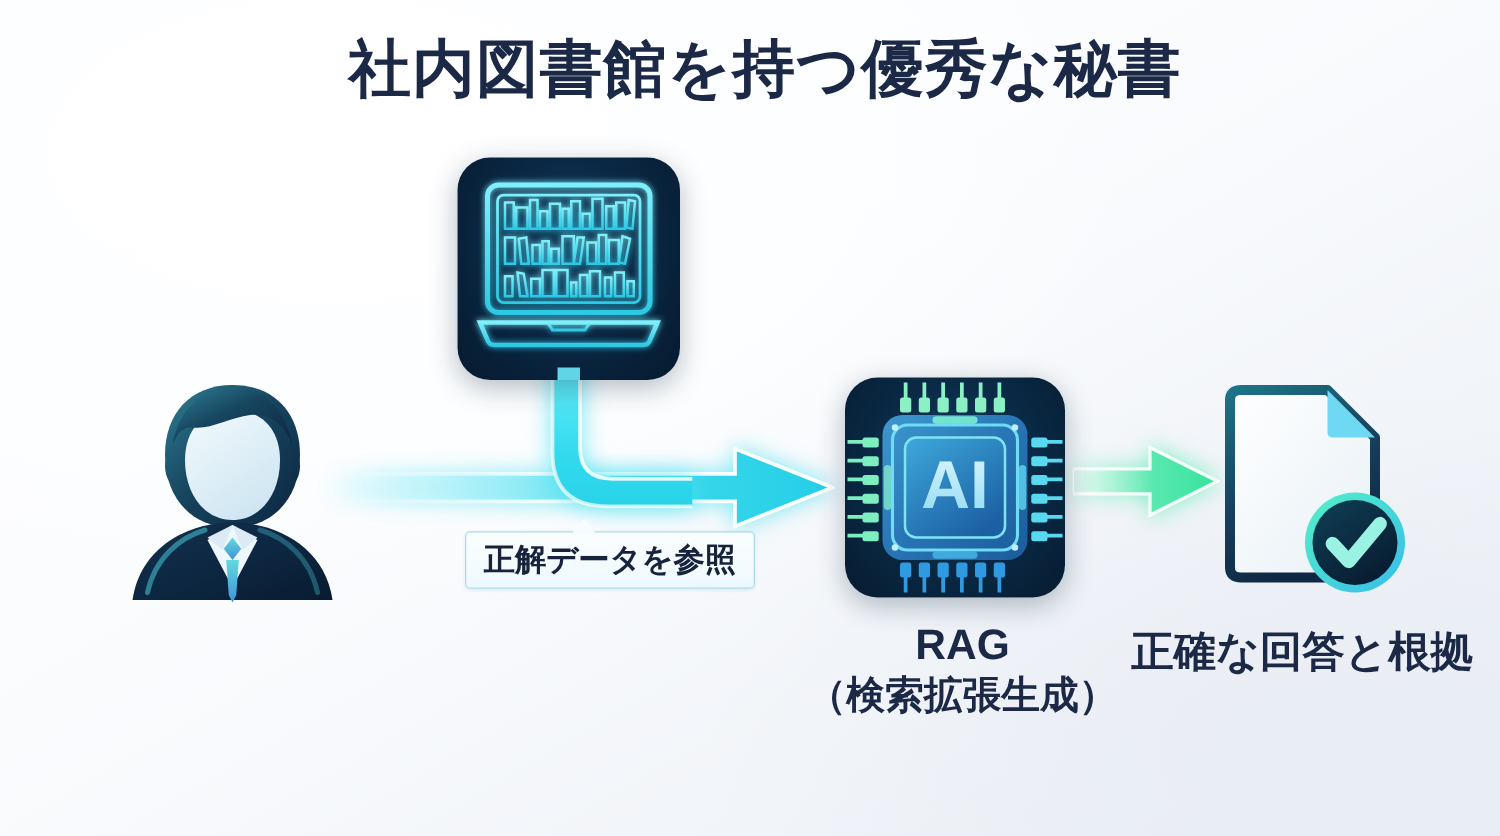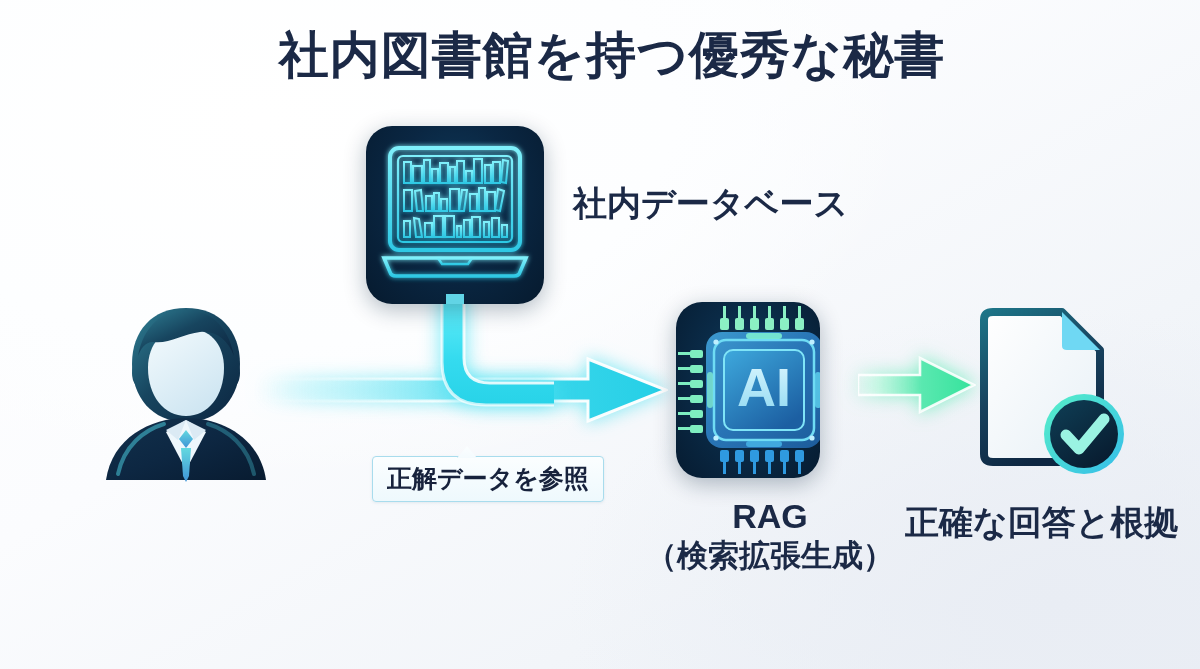--- a/index.html
+++ b/index.html
@@ -63,21 +63,21 @@
   #arrow2 {
     position: absolute;
     left: 858px; top: 356px;
     width: 118px; height: 58px;
     filter: drop-shadow(0 0 9px rgba(80, 235, 175, .7));
   }
 
   
   #callout {
     position: absolute;
-    left: 372px; top: 456px;
+    left: 372px; top: 425px;
     padding: 5px 14px 6px;
     border: 1.6px solid #a8dced;
     border-radius: 4px;
     background: linear-gradient(180deg, #fbfeff 0%, #eef9fd 100%);
     font-size: 25px;
     font-weight: 700;
     color: #17223c;
     box-shadow: 0 1px 3px rgba(40,90,120,.10);
     white-space: nowrap;
   }
@@ -101,21 +101,21 @@
     position: absolute;
     border-radius: 26px;
     overflow: hidden;
   }
   #db-tile {
     left: 366px; top: 126px; width: 178px; height: 178px;
     background: radial-gradient(ellipse at 50% 38%, #0f3b5c 0%, #0a2743 48%, #061a2e 100%);
     box-shadow: 0 6px 22px rgba(10,35,60,.30);
   }
   #ai-tile {
-    left: 676px; top: 302px; width: 144px; height: 176px;
+    left: 676px; top: 302px; width: 176px; height: 176px;
     background: radial-gradient(ellipse at 50% 42%, #10405f 0%, #0a2a46 50%, #061b30 100%);
     box-shadow: 0 6px 22px rgba(10,35,60,.30);
   }
 
   
   #user-icon { position: absolute; left: 88px;  top: 298px; width: 196px; height: 190px; }
   #doc-icon  { position: absolute; left: 958px; top: 302px; width: 178px; height: 178px; }
 
   svg { display: block; }
 </style>
@@ -290,21 +290,20 @@
         <rect x="106" y="91" width="8" height="20"></rect>
         <rect x="118" y="96" width="5" height="15"></rect>
         <rect x="126" y="92" width="7" height="19"></rect>
         <rect x="136" y="99" width="5" height="12"></rect>
       </g>
 
       <rect x="80" y="168" width="18" height="12" fill="#6ce8f8" opacity=".9"></rect>
     </svg>
   </div>
 
-  <div id="db-label" class="lbl">社内データベース</div>
 
   <div id="callout">
     <span class="tip"></span>
     <span>正解データを参照</span>
   </div>
 
   <div id="ai-tile" class="tile">
     <svg viewBox="0 0 176 176" width="176" height="176">
       <defs>
         <linearGradient id="g-chip" x1="0" y1="0" x2="1" y2="1">

